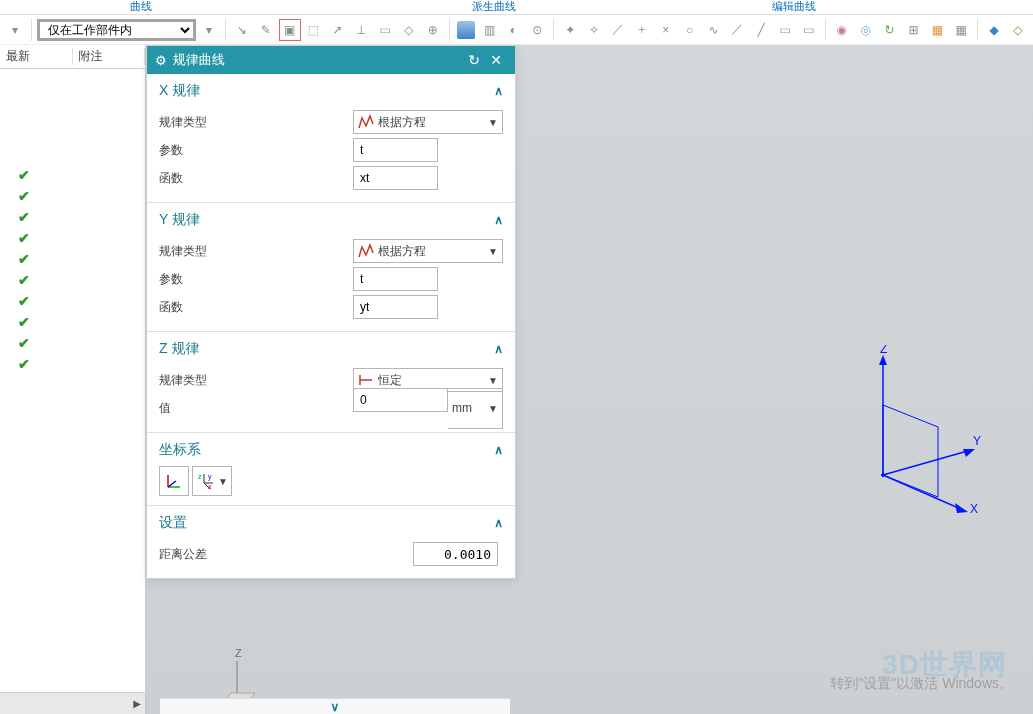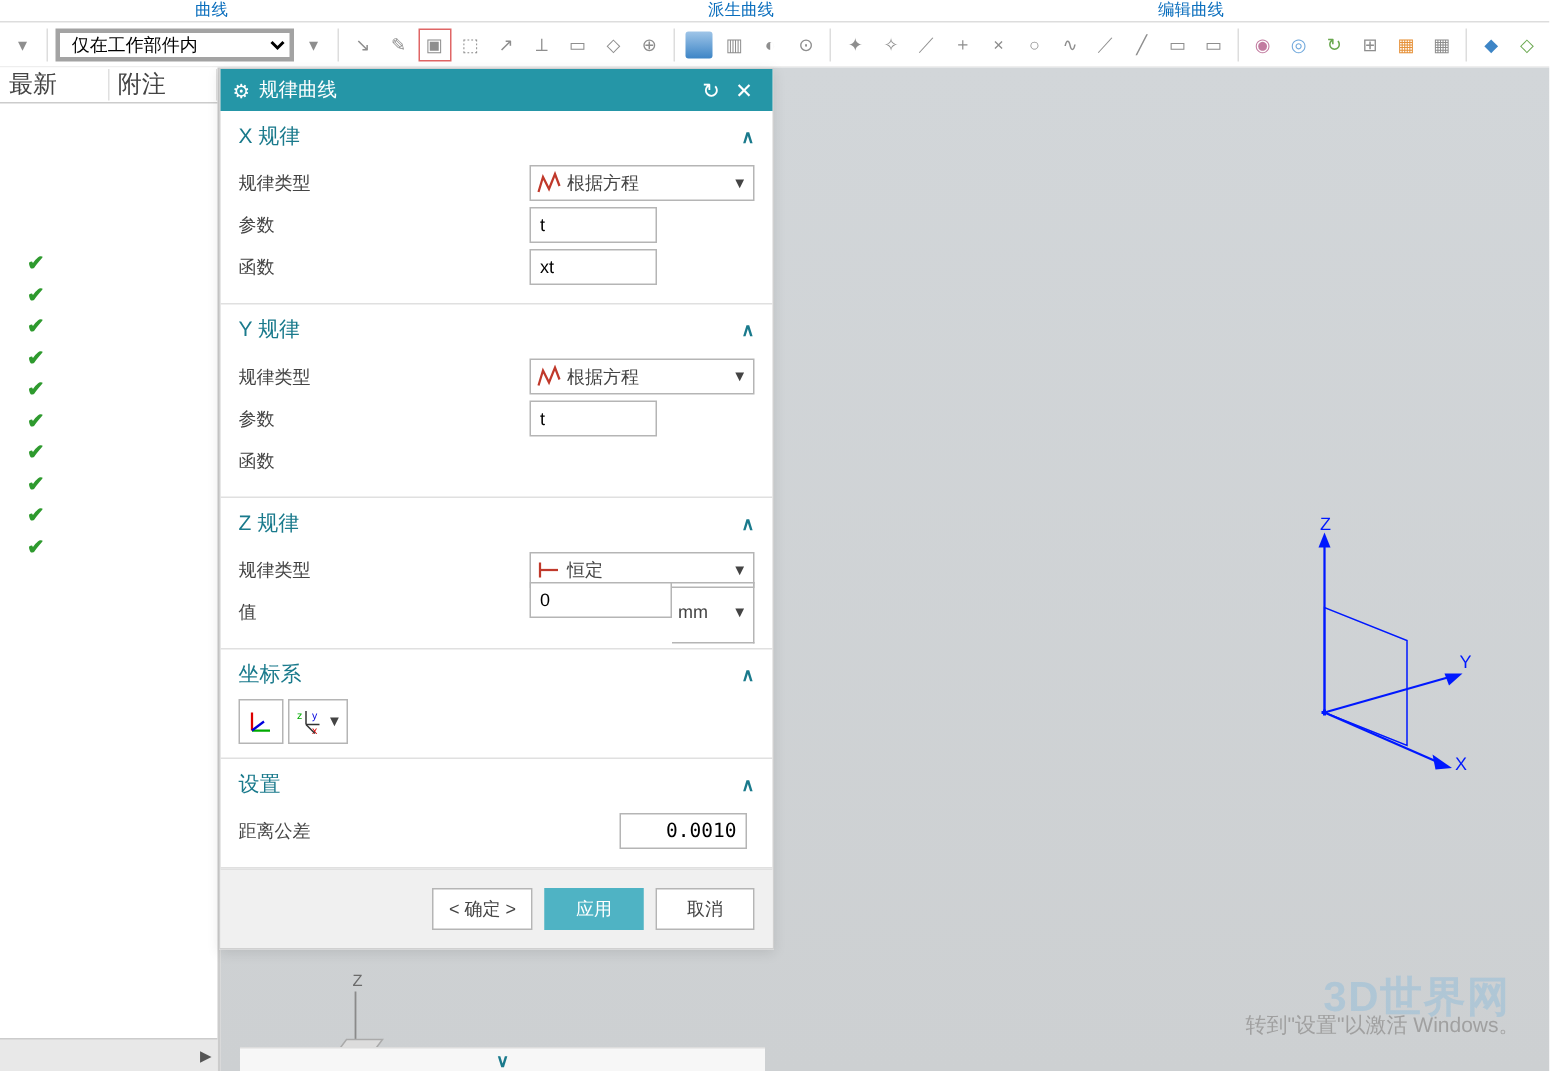--- a/index.html
+++ b/index.html
@@ -17,21 +17,21 @@
   .ribbon select { font-size: 12px; height: 22px; width: 160px; border: 3px solid #a3a3a3; background: #fff; padding: 0 4px; }
   .red-box { border:1px solid #e06666 !important; background:#fff; color:#e06666; width:20px; height:20px; }
   .cube3d { background:linear-gradient(#9fc5e8,#3d85c6); width:18px;height:18px;border-radius:2px; }
 
   
   .main { display: flex; height: calc(714px - 45px); position: relative; }
 
   
   .left { width: 146px; display: flex; flex-direction: column; border-right: 1px solid #ccc; background: #fff; }
   .left-head { display:flex; border-bottom: 1px solid #ccc; height: 24px; align-items: center; }
-  .left-head div { flex:1; padding: 0 6px; font-size: 16px; color:#444; border-right:1px solid #e0e0e0; }
+  .left-head div { flex:1; padding: 0 6px; font-size: 12px; color:#444; border-right:1px solid #e0e0e0; }
   .left-rows { flex:1; overflow:hidden; padding-top:95px;}
   .left-row { height: 21px; display:flex; align-items:center; padding-left:18px; }
   .check { color: #2e9a2e; font-weight:bold; font-size:14px; }
   .left-footer { height:22px; background:#e8e8e8; border-top:1px solid #ccc; display:flex; align-items:center; justify-content:flex-end; padding-right:4px;}
   .left-footer .arrow { font-size:10px; color:#555; }
 
   
   .dialog { position: absolute; left: 146px; top: 0; width: 370px; background: #fff; border: 1px solid #d0d0d0; z-index: 10; box-shadow: 0 2px 8px rgba(0,0,0,0.1);}
   .dlg-title { height: 28px; background: #2596a7; color: #fff; display: flex; align-items: center; padding: 0 8px; font-size: 13px; }
   .dlg-title .gear { margin-right: 6px; font-size:13px;}
@@ -223,20 +223,21 @@
           <span class="stext">根据方程</span>
           <span class="sarr">▼</span>
         </div>
       </div>
       <div class="row">
         <span class="rlabel">参数</span>
         <span class="rval"><input class="tinput" value="t" style=""></span>
       </div>
       <div class="row">
         <span class="rlabel">函数</span>
+        <span class="rval"><input class="tinput" value="yt" style=""></span>
       </div>
     </div>
 
     <div class="section">
       <div class="sec-head">
         <span class="lbl">Z 规律</span>
         <span class="chev">∧</span>
       </div>
       <div class="row">
         <span class="rlabel">规律类型</span>
@@ -294,25 +295,20 @@
       <div class="sec-head">
         <span class="lbl">设置</span>
         <span class="chev">∧</span>
       </div>
       <div class="row">
         <span class="rlabel">距离公差</span>
         <span class="rval" style="width:90px"><input class="numinput" value="0.0010" style=""></span>
       </div>
     </div>
 
-    <div class="dlg-buttons">
-      <div class="btn">&lt; 确定 &gt;</div>
-      <div class="btn primary">应用</div>
-      <div class="btn">取消</div>
-    </div>
   </div>
 
   <div class="viewport">
     <svg class="triad" width="140" height="170">
       <line x1="40" y1="130" x2="40" y2="15" stroke="#0018ff" stroke-width="1.5"></line>
       <polygon points="40,10 36,20 44,20" fill="#0018ff"></polygon>
       <text x="37" y="8" fill="#0018ff" font-size="12">Z</text>
       <line x1="40" y1="130" x2="128" y2="105" stroke="#0018ff" stroke-width="1.5"></line>
       <polygon points="132,104 120,104 123,112" fill="#0018ff"></polygon>
       <text x="130" y="100" fill="#0018ff" font-size="12">Y</text>

